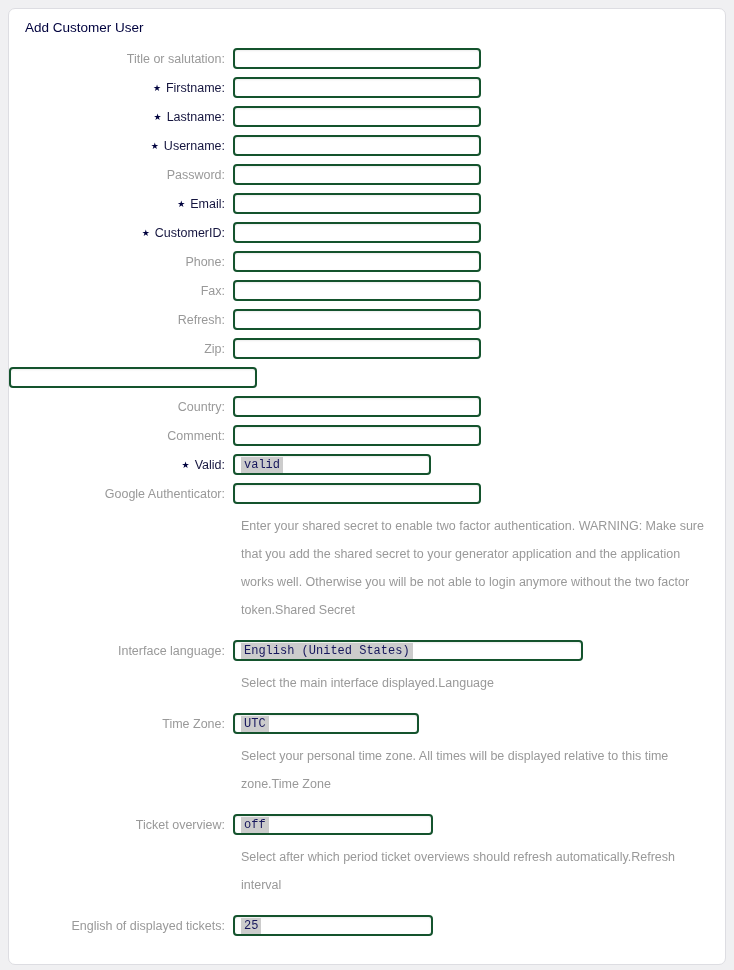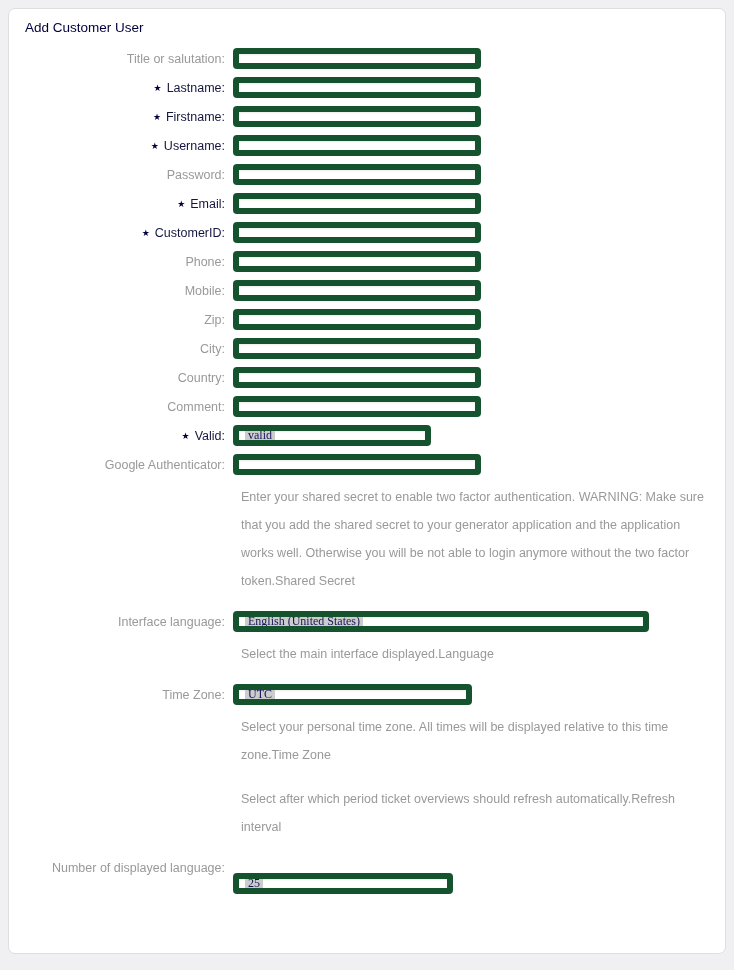--- a/index.html
+++ b/index.html
@@ -49,25 +49,25 @@
   .star {
     display: inline-block;
     font-size: 9px;
     color: var(--header-text, #00023e);
     margin-right: 5px;
     vertical-align: 1px;
   }
 
   .text-input, .select-box {
     height: 21px;
-    border: 6px solid #14532d;
+    border: 2px solid #14532d;
     border-radius: 4px;
     background: #fff;
     box-shadow: inset 0 1px 2px rgba(0,0,0,0.08);
-    font-family: Liberation Serif, serif;
+    font-family: Liberation Mono, monospace;
     font-size: 12px;
     padding: 0 6px;
     outline: none;
     color: #333;
   }
   .select-box {
     display: flex;
     align-items: center;
     cursor: pointer;
     overflow: hidden;
@@ -94,25 +94,25 @@
 <div class="card">
   <div class="card-header">
     <h1 class="card-title">Add Customer User</h1>
   </div>
   <div class="form-area">
       <div class="form-row">
         <label class="row-label">Title or salutation:</label>
         <input class="text-input" type="text" style="width: 248px;">
       </div>
       <div class="form-row">
-        <label class="row-label required"><span class="star">★</span>Lastname:</label>
+        <label class="row-label required"><span class="star">★</span>Firstname:</label>
         <input class="text-input" type="text" style="width: 248px;">
       </div>
       <div class="form-row">
-        <label class="row-label required"><span class="star">★</span>Firstname:</label>
+        <label class="row-label required"><span class="star">★</span>Lastname:</label>
         <input class="text-input" type="text" style="width: 248px;">
       </div>
       <div class="form-row">
         <label class="row-label required"><span class="star">★</span>Username:</label>
         <input class="text-input" type="text" style="width: 248px;">
       </div>
       <div class="form-row">
         <label class="row-label">Password:</label>
         <input class="text-input" type="text" style="width: 248px;">
       </div>
@@ -122,29 +122,32 @@
       </div>
       <div class="form-row">
         <label class="row-label required"><span class="star">★</span>CustomerID:</label>
         <input class="text-input" type="text" style="width: 248px;">
       </div>
       <div class="form-row">
         <label class="row-label">Phone:</label>
         <input class="text-input" type="text" style="width: 248px;">
       </div>
       <div class="form-row">
-        <label class="row-label">Mobile:</label>
+        <label class="row-label">Fax:</label>
+        <input class="text-input" type="text" style="width: 248px;">
+      </div>
+      <div class="form-row">
+        <label class="row-label">Refresh:</label>
         <input class="text-input" type="text" style="width: 248px;">
       </div>
       <div class="form-row">
         <label class="row-label">Zip:</label>
         <input class="text-input" type="text" style="width: 248px;">
       </div>
       <div class="form-row">
-        <label class="row-label">City:</label>
         <input class="text-input" type="text" style="width: 248px;">
       </div>
       <div class="form-row">
         <label class="row-label">Country:</label>
         <input class="text-input" type="text" style="width: 248px;">
       </div>
       <div class="form-row">
         <label class="row-label">Comment:</label>
         <input class="text-input" type="text" style="width: 248px;">
       </div>
@@ -154,34 +157,40 @@
           <span class="select-value">valid</span>
         </div>
       </div>
       <div class="form-row">
         <label class="row-label">Google Authenticator:</label>
         <input class="text-input" type="text" style="width: 248px;">
       </div>
       <p class="help-text">Enter your shared secret to enable two factor authentication. WARNING: Make sure that you add the shared secret to your generator application and the application works well. Otherwise you will be not able to login anymore without the two factor token.Shared Secret</p>
       <div class="form-row">
         <label class="row-label">Interface language:</label>
-        <div class="select-box" style="width: 416px; text-align: center;">
+        <div class="select-box" style="width: 350px; text-align: center;">
           <span class="select-value">English (United States)</span>
         </div>
       </div>
       <p class="help-text">Select the main interface displayed.Language</p>
       <div class="form-row">
         <label class="row-label">Time Zone:</label>
-        <div class="select-box" style="width: 239px;">
+        <div class="select-box" style="width: 186px;">
           <span class="select-value">UTC</span>
         </div>
       </div>
       <p class="help-text">Select your personal time zone. All times will be displayed relative to this time zone.Time Zone</p>
+      <div class="form-row">
+        <label class="row-label">Ticket overview:</label>
+        <div class="select-box" style="width: 200px;">
+          <span class="select-value">off</span>
+        </div>
+      </div>
       <p class="help-text">Select after which period ticket overviews should refresh automatically.Refresh interval</p>
       <div class="form-row">
-        <label class="row-label">Number of displayed language:</label>
-        <div class="select-box" style="width: 220px; margin-top: 16px;">
+        <label class="row-label">English of displayed tickets:</label>
+        <div class="select-box" style="width: 200px;">
           <span class="select-value">25</span>
         </div>
       </div>
     </div>
 
 </div>
 
 </body></html>

